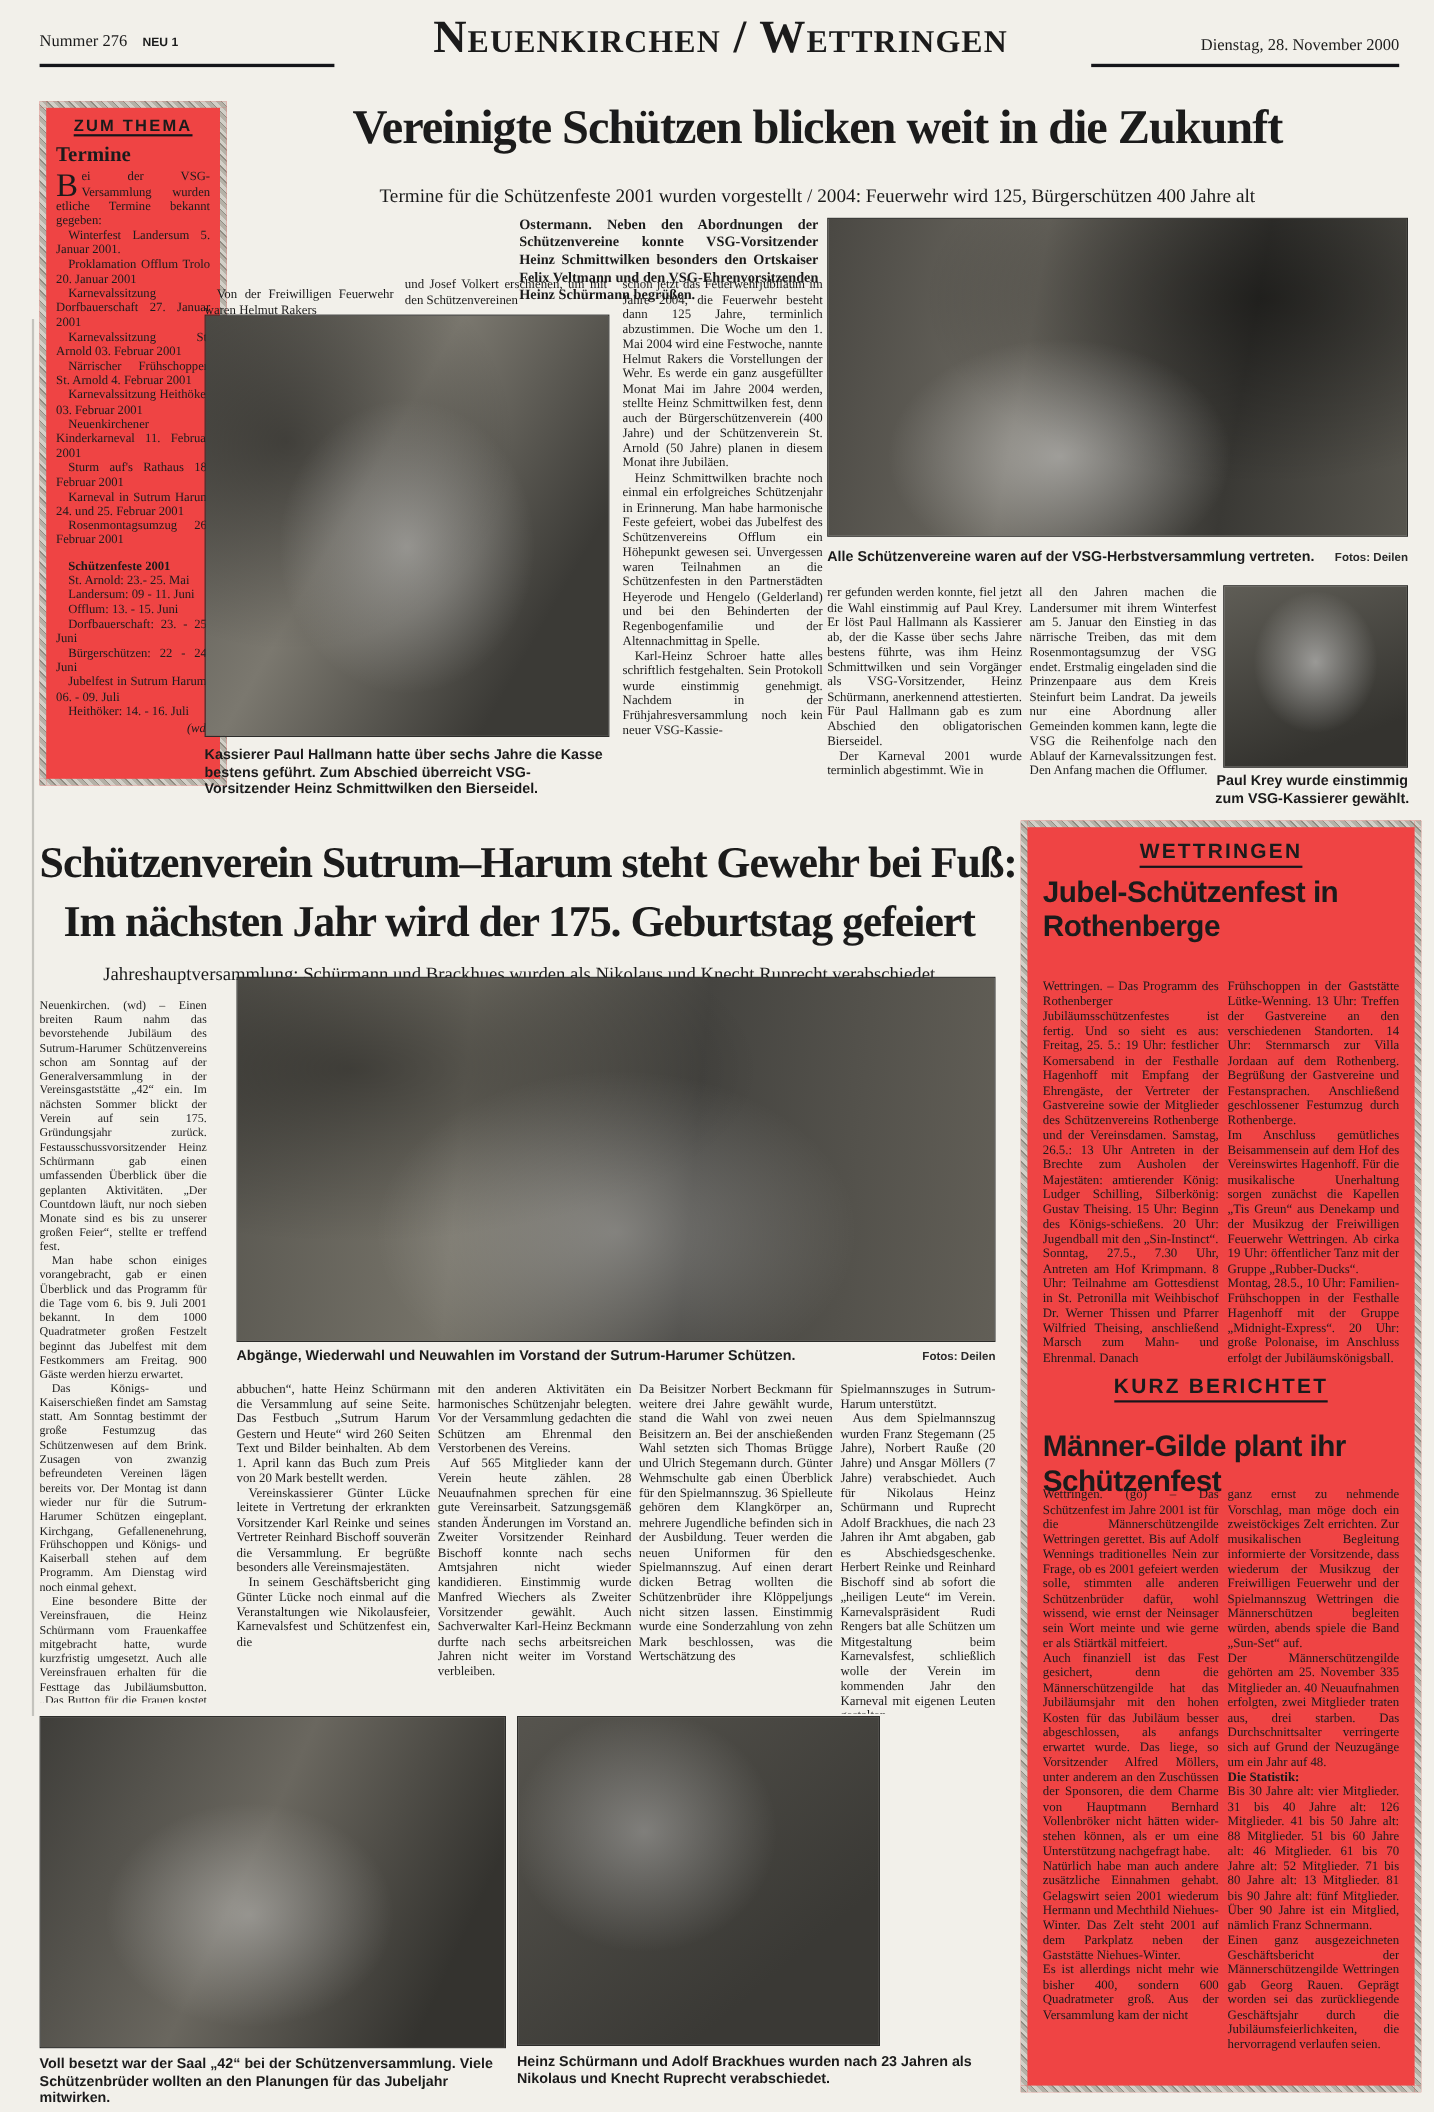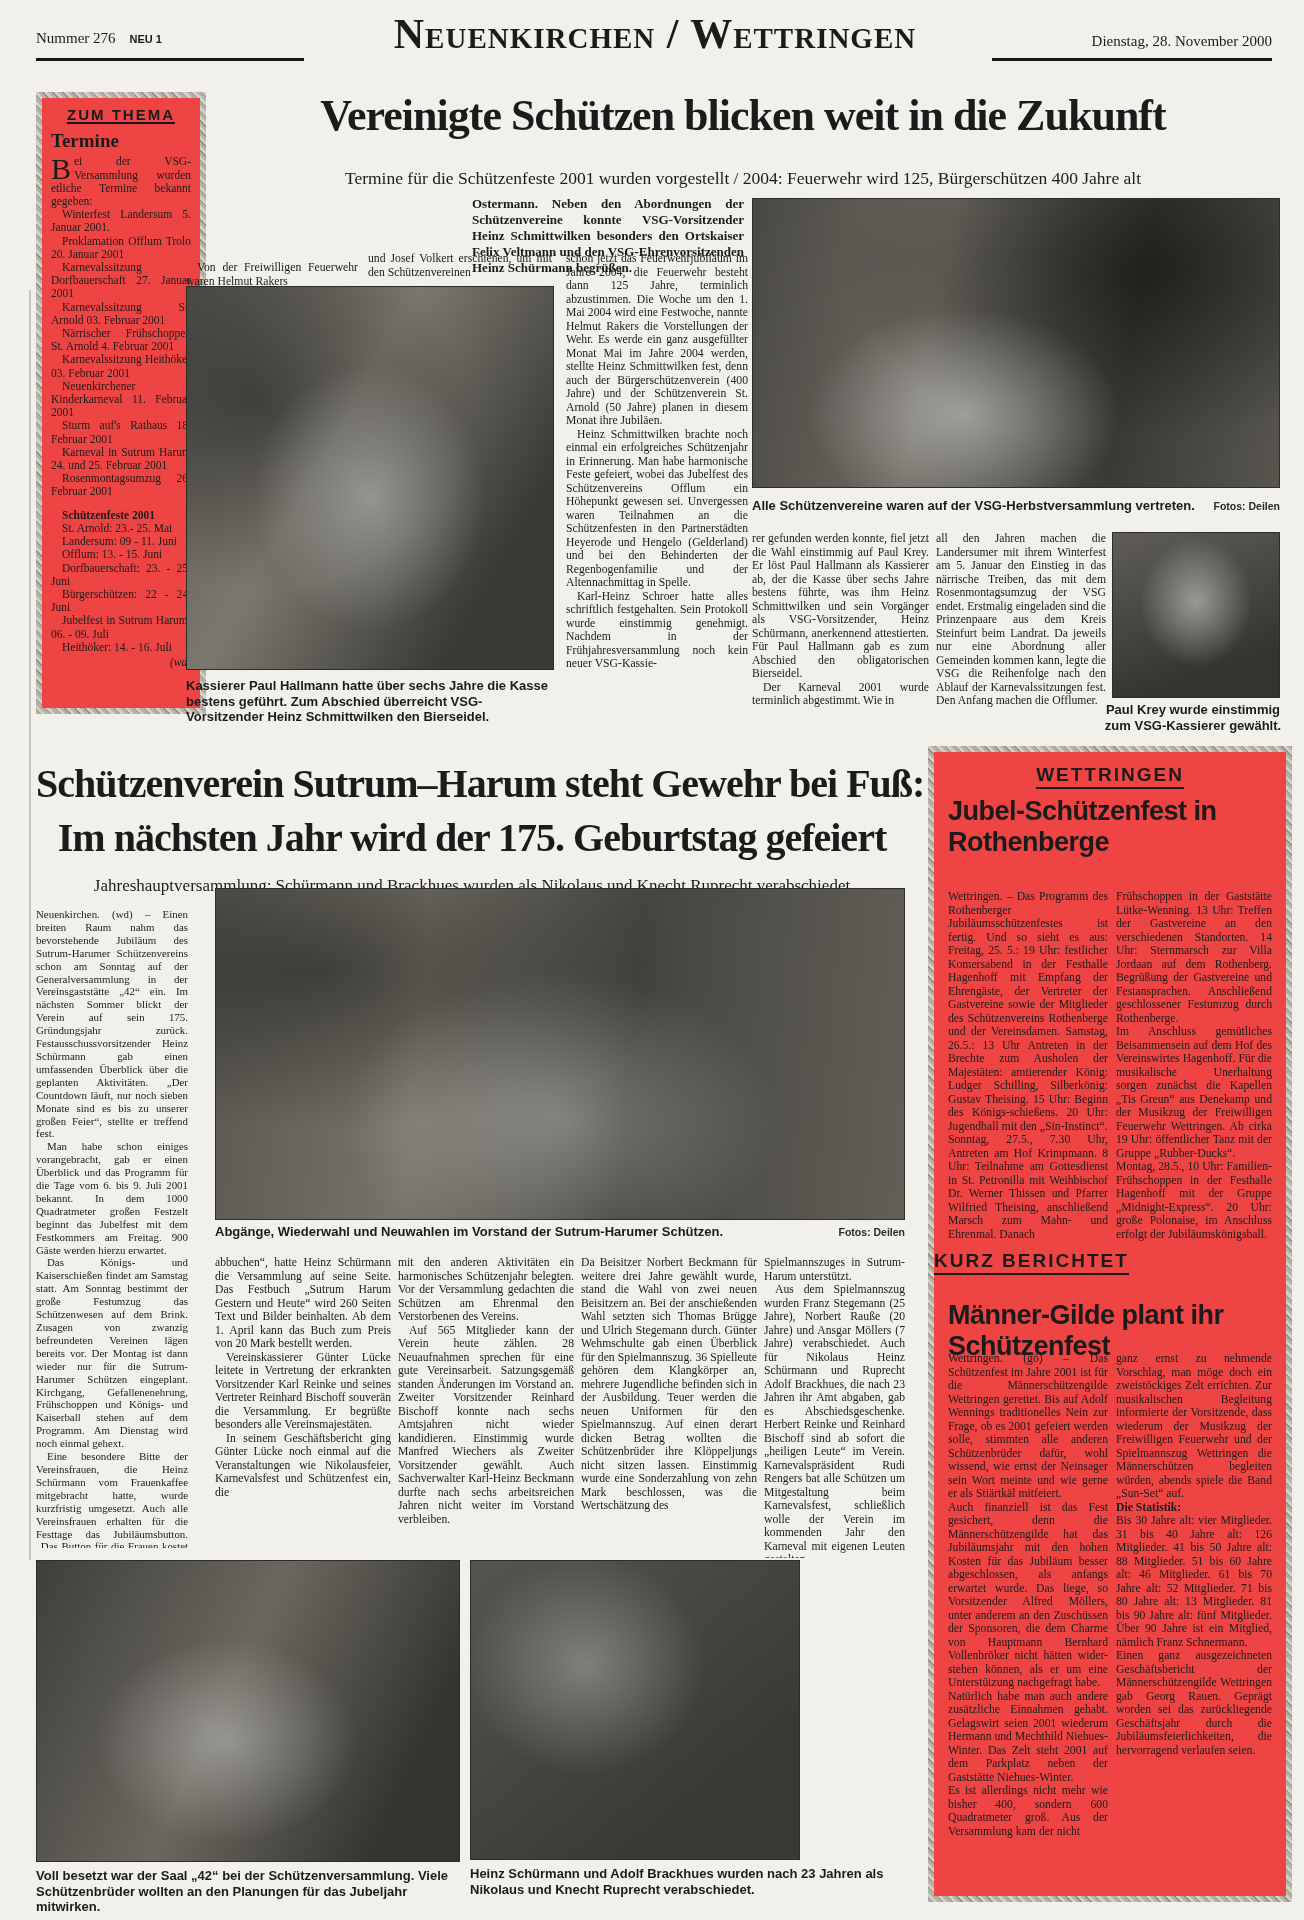--- a/index.html
+++ b/index.html
@@ -99,21 +99,21 @@
   #a2-colE{left:764px;top:1256px;width:141px;height:302px;}
   
   #wet{left:928px;top:746px;width:352px;height:1144px;}
   #wet .inner{position:relative;width:100%;height:100%;}
   #wet-kickwrap{position:absolute;left:0;top:12px;width:100%;text-align:center;}
   #wet .kicker{font-size:19px;}
   .sans-head{font-family:"Liberation Sans",sans-serif;font-weight:bold;font-size:27px;line-height:31px;letter-spacing:-0.5px;}
   #wet-h1{position:absolute;left:14px;top:44px;width:300px;}
   #wet-col1{position:absolute;left:14px;top:138px;width:160px;height:352px;}
   #wet-col2{position:absolute;left:182px;top:138px;width:156px;height:352px;}
-  #kurz-kickwrap{position:absolute;left:0;top:498px;width:100%;text-align:left;}
+  #kurz-kickwrap{position:absolute;left:0;top:498px;width:100%;text-align:center;}
   #kurz-h1{position:absolute;left:14px;top:548px;width:300px;}
   #kurz-col1{position:absolute;left:14px;top:600px;width:160px;height:528px;}
   #kurz-col2{position:absolute;left:182px;top:600px;width:156px;height:528px;}
   .para + .para{margin-top:0;}
   
   #edge{left:29px;top:290px;width:2px;height:1270px;background:rgba(60,60,55,.25);}
 </style>
 </head>
 <body>
 
@@ -251,20 +251,21 @@
       </div>
       <div class="sans-head" id="kurz-h1">Männer-Gilde plant ihr Schützenfest</div>
       <div class="body" id="kurz-col1">
           <p class="para ni">Wettringen. (gö) – Das Schützenfest im Jahre 2001 ist für die Männerschützengilde Wettringen gerettet. Bis auf Adolf Wennings traditionelles Nein zur Frage, ob es 2001 gefeiert werden solle, stimmten alle anderen Schützenbrüder dafür, wohl wissend, wie ernst der Neinsager sein Wort meinte und wie gerne er als Stiärtkäl mitfeiert.</p>
           <p class="para ni">Auch finanziell ist das Fest gesichert, denn die Männerschützengilde hat das Jubiläumsjahr mit den hohen Kosten für das Jubiläum besser abgeschlossen, als anfangs erwartet wurde. Das liege, so Vorsitzender Alfred Möllers, unter anderem an den Zuschüssen der Sponsoren, die dem Charme von Hauptmann Bernhard Vollenbröker nicht hätten wider-stehen können, als er um eine Unterstützung nachgefragt habe.</p>
           <p class="para ni">Natürlich habe man auch andere zusätzliche Einnahmen gehabt. Gelagswirt seien 2001 wiederum Hermann und Mechthild Niehues-Winter. Das Zelt steht 2001 auf dem Parkplatz neben der Gaststätte Niehues-Winter.</p>
           <p class="para ni">Es ist allerdings nicht mehr wie bisher 400, sondern 600 Quadratmeter groß. Aus der Versammlung kam der nicht</p>
         </div>
       <div class="body" id="kurz-col2">
           <p class="para ni">ganz ernst zu nehmende Vorschlag, man möge doch ein zweistöckiges Zelt errichten. Zur musikalischen Begleitung informierte der Vorsitzende, dass wiederum der Musikzug der Freiwilligen Feuerwehr und der Spielmannszug Wettringen die Männerschützen begleiten würden, abends spiele die Band „Sun-Set“ auf.</p>
+          <p class="para ni">Der Männerschützengilde gehörten am 25. November 335 Mitglieder an. 40 Neuaufnahmen erfolgten, zwei Mitglieder traten aus, drei starben. Das Durchschnittsalter verringerte sich auf Grund der Neuzugänge um ein Jahr auf 48.</p>
           <p class="para ni b">Die Statistik:</p>
           <p class="para ni">Bis 30 Jahre alt: vier Mitglieder. 31 bis 40 Jahre alt: 126 Mitglieder. 41 bis 50 Jahre alt: 88 Mitglieder. 51 bis 60 Jahre alt: 46 Mitglieder. 61 bis 70 Jahre alt: 52 Mitglieder. 71 bis 80 Jahre alt: 13 Mitglieder. 81 bis 90 Jahre alt: fünf Mitglieder. Über 90 Jahre ist ein Mitglied, nämlich Franz Schnermann.</p>
           <p class="para ni">Einen ganz ausgezeichneten Geschäftsbericht der Männerschützengilde Wettringen gab Georg Rauen. Geprägt worden sei das zurückliegende Geschäftsjahr durch die Jubiläumsfeierlichkeiten, die hervorragend verlaufen seien.</p>
         </div>
     </div>
   </div>
 
 </div>
 
 </body></html>

